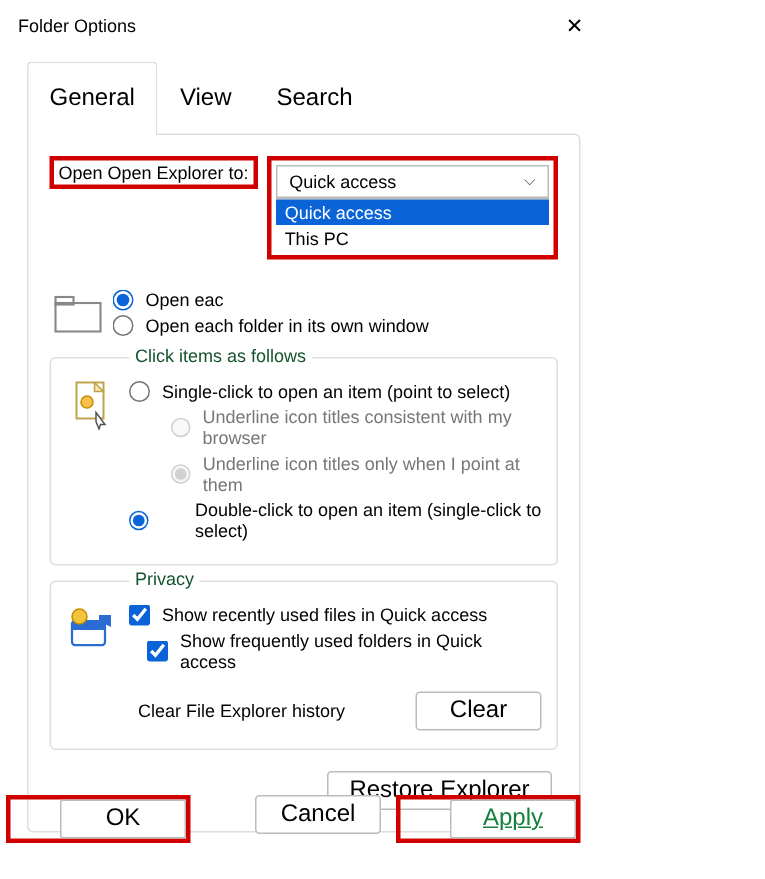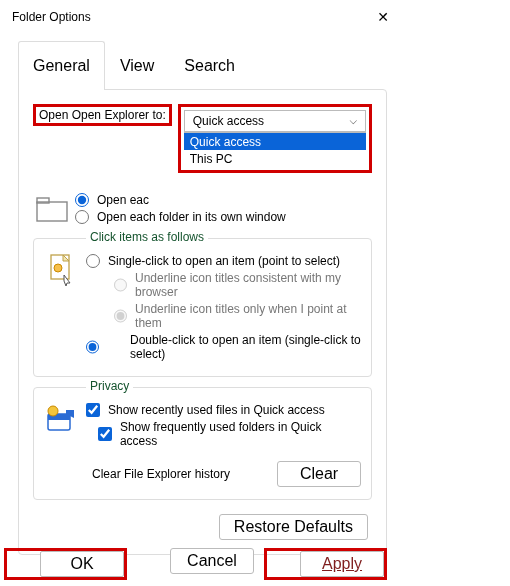--- a/index.html
+++ b/index.html
@@ -27,23 +27,23 @@
   .opt-row { display: flex; align-items: center; gap: 8px; margin: 3px 0 3px 22px; font-size: 12px; }
   .opt-sub { margin-left: 52px; color: #777; }
   input[type=radio].native { accent-color: #0a64d8; width: 14px; height: 14px; margin: 0; }
   input[type=checkbox].native { accent-color: #0a64d8; width: 14px; height: 14px; margin: 0; }
   .section-icon { width: 38px; height: 38px; flex: 0 0 38px; display: flex; align-items: center; justify-content: center; }
   .browse-body, .click-body, .privacy-body { display: flex; gap: 4px; }
   .opts-col { flex: 1; }
   .folder-icon svg, .click-icon svg, .privacy-icon svg { display: block; }
   .clear-row { display: flex; align-items: center; gap: 8px; margin: 10px 0 0 48px; }
   .btn { height: 26px; min-width: 84px; padding: 0 14px; border: 1px solid #bbb; background: #fff; border-radius: 3px; font-size: 16px; cursor: pointer; display: inline-flex; align-items: center; justify-content: center; margin-left: 33px; }
-  .btn.disabled { color: #7f1d1d; text-decoration: underline; }
+  .btn.disabled { color: #15803d; text-decoration: underline; }
   .restore-row { text-align: right; margin-top: 14px; padding-right: 4px; }
-  .footer { position: absolute; bottom: 6px; left: 0; right: 0; display: flex; justify-content: flex-end; gap: 10px; padding: 0 18px; }
+  .footer { position: absolute; bottom: 24px; left: 0; right: 0; display: flex; justify-content: flex-end; gap: 10px; padding: 0 18px; }
   .hlbox { border: 3px solid #d00000; padding: 0; display: inline-block; }
   .hlbox .btn { border-radius: 2px; }
   .obscured { position: relative; }
 </style>
 </head>
 <body>
 
 <div class="window">
 
   <div class="titlebar">
@@ -159,21 +159,21 @@
         <div class="clear-row">
           <span style="flex:1;">Clear File Explorer history</span>
           <button class="btn">
               <span>Clear</span>
             </button>
         </div>
       </div>
 
       <div class="restore-row">
         <button class="btn" style="min-width:130px;">
-            <span>Restore Defaults</span>
+            <span>Restore Explorer</span>
           </button>
       </div>
 
     </div>
   </div>
 
   <div class="footer">
     <span class="hlbox">
       <button class="btn">
           <span>OK</span>

